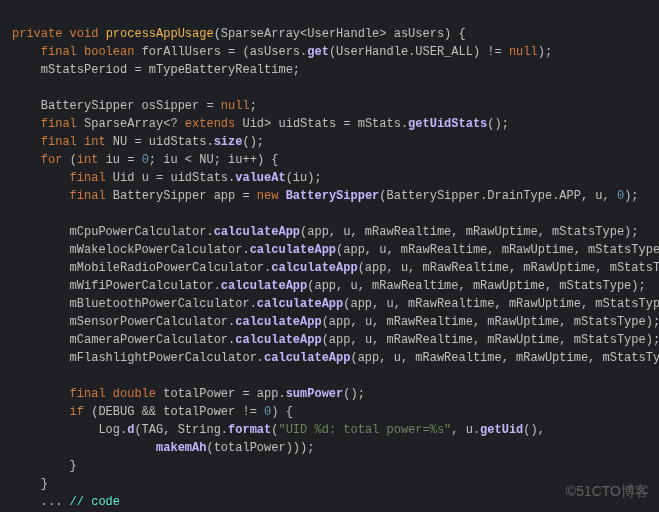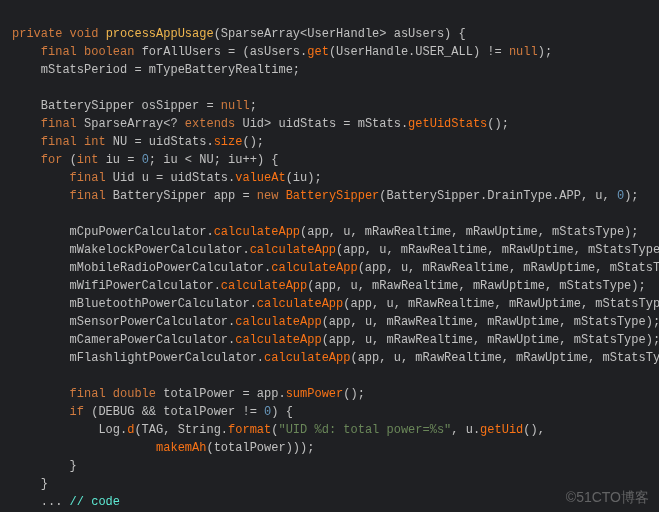--- a/index.html
+++ b/index.html
@@ -20,25 +20,25 @@
     padding: 19px 6px;
     white-space: pre;
     font-family: inherit;
   }
   .kw { color: #d17b3f; }
   .fn { color: #f0b64e; }
   .num { color: #6897bb; }       
   .str { color: #6a8759; }       
   .cmt { color: #5eead4; }
   .ident { color: #c0c0c0; }
-  .call { color: #f97316; }
+  .call { color: #c4b5fd; font-weight: bold; }
   .watermark {
     position: absolute;
     right: 10px;
-    bottom: 6px;
+    bottom: 12px;
     color: #9a9a9a;
     font-size: 14px;
     font-family: Arial, sans-serif;
     opacity: 0.55;
     pointer-events: none;
     margin-top: 27px;
   }
 </style>
 </head>
 <body>

